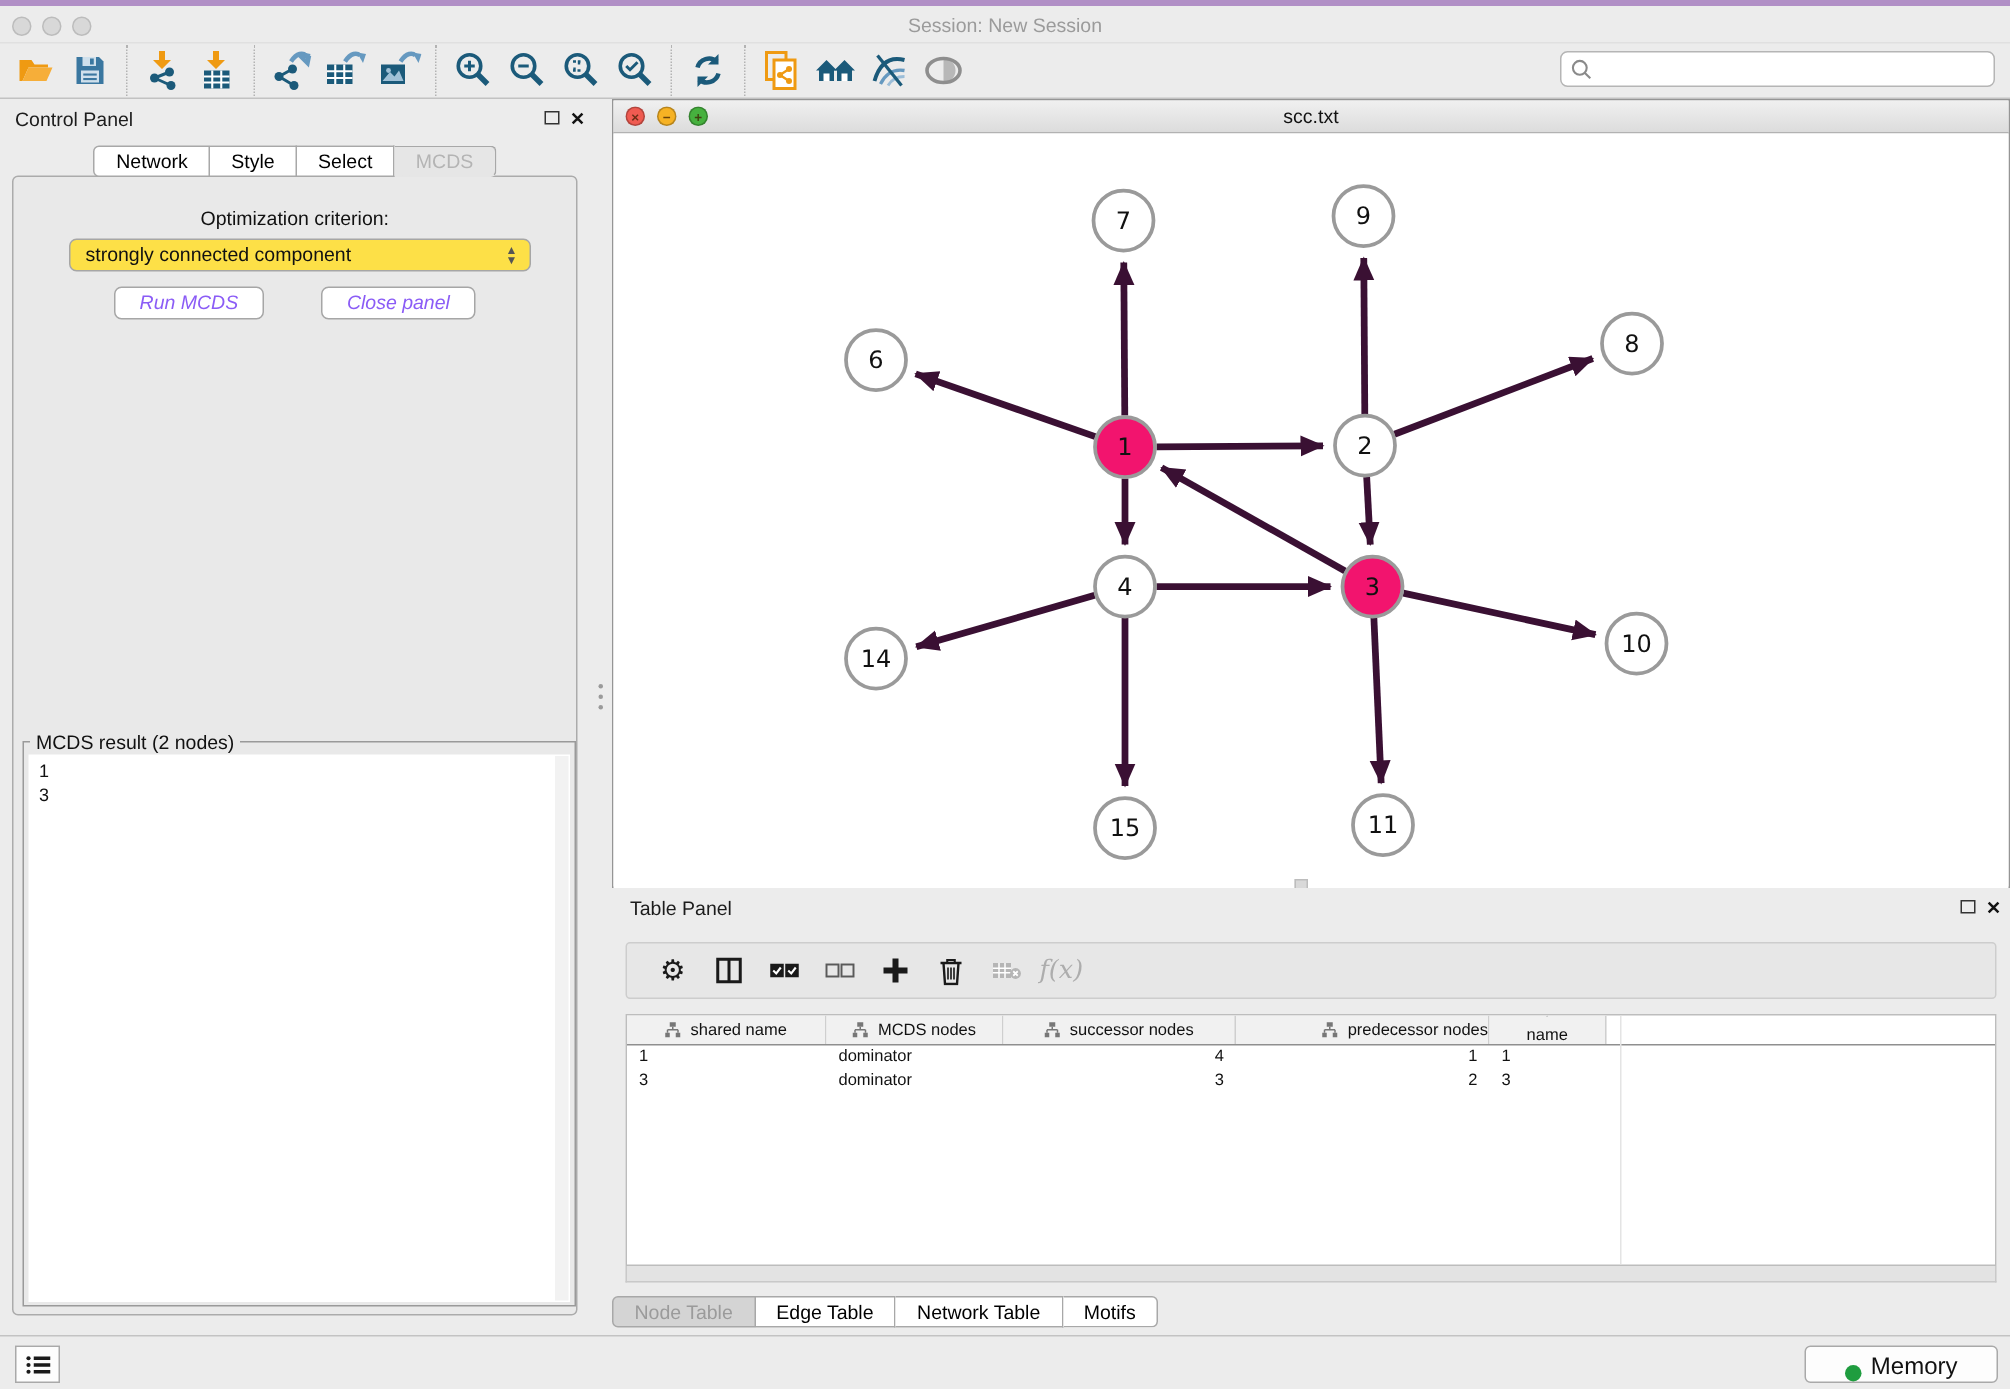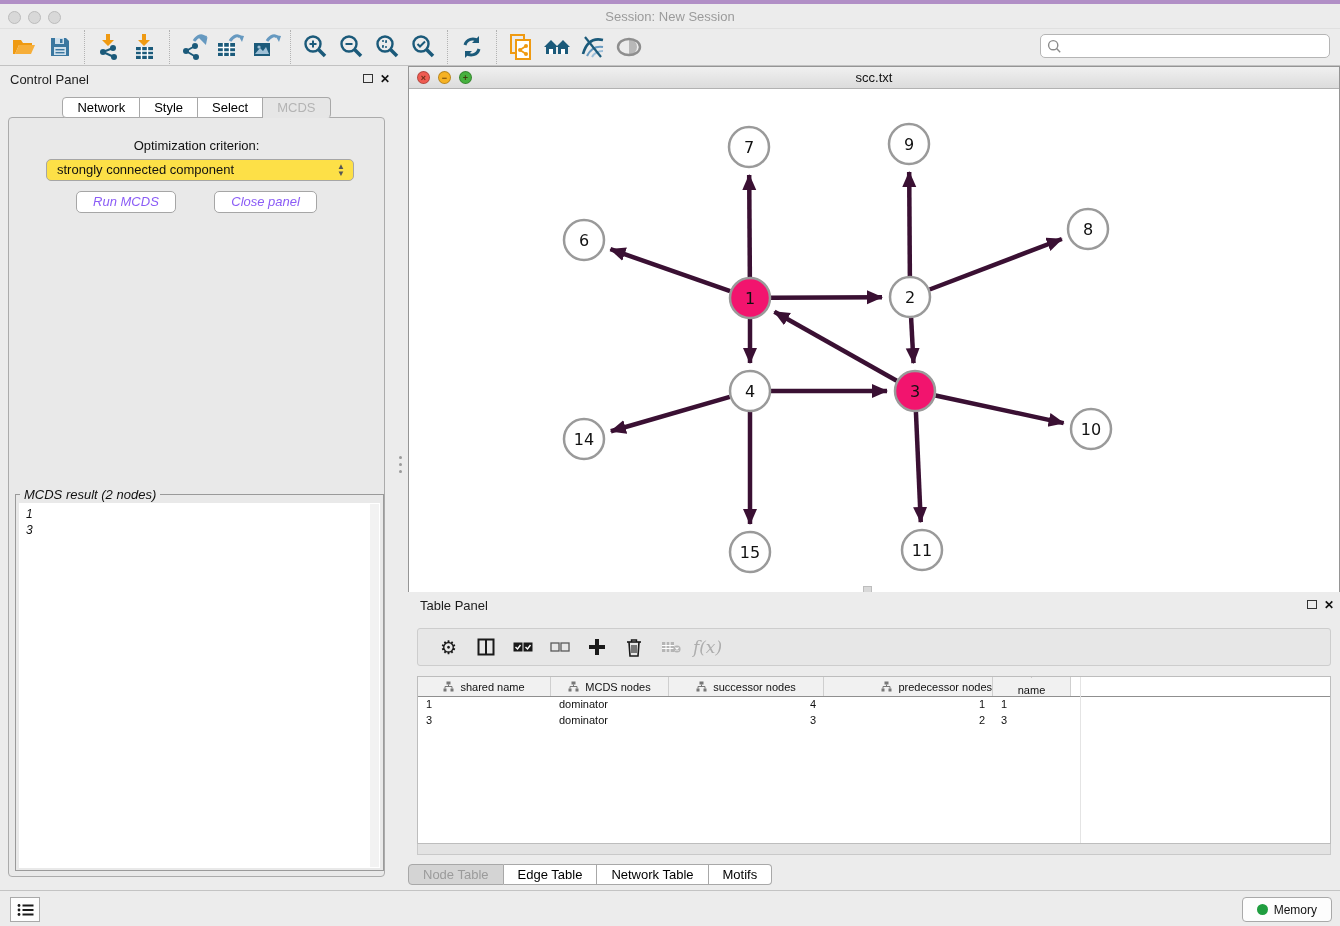--- a/index.html
+++ b/index.html
@@ -38,21 +38,21 @@
   .cp-body { position:absolute; left:8px; top:51px; width:377px; height:760px; background:#e9e9e9;
     border:1px solid #ababab; border-radius:4px; z-index:1; }
   .opt-label { position:absolute; left:0; top:20px; width:100%; text-align:center; font-size:13px; color:#111; }
   .criterion-select { position:absolute; left:37px; top:41px; width:308px; height:22px; background:#fde047;
     border:1px solid #a6a6a6; border-radius:5px; font-size:13px; line-height:20px; padding-left:10px; color:#111; }
   .stepper { position:absolute; right:8px; top:3px; font-size:8px; color:#555; line-height:7px; text-align:center; }
   .cp-buttons { position:absolute; left:0; top:73px; width:100%; text-align:center; }
   .btn { display:inline-block; height:22px; line-height:20px; padding:0 16px; background:#fff;
     border:1px solid #a6a6a6; border-radius:5px; font-size:13px; color:#8b5cf6; margin:0 17px;font-style:italic; }
   .result-group { position:absolute; left:6px; top:376px; width:369px; height:377px;
-    border:1px solid #9a9a9a;font-style:italic; }
+    border:1px solid #9a9a9a; }
   .result-legend { position:absolute; left:4px; top:-8px; background:#e9e9e9; padding:0 4px;
     font-size:13px; color:#111; }
   .result-box { position:absolute; left:3px; top:8px; width:361px; height:365px; background:#fff;
     font-size:12px; color:#111; padding:3px 0 0 7px; white-space:pre-line; line-height:16px; }
   .result-scroll { position:absolute; right:4px; top:9px; width:9px; height:363px; background:#f2f2f2; }
 
   
   .splitter-dots { position:absolute; left:397px; top:452px; width:6px; height:30px; }
   .splitter-dots i { display:block; width:3px; height:3px; border-radius:50%; background:#9a9a9a; margin:4px auto; }
 
@@ -86,22 +86,22 @@
   .tp-scrollstrip { position:absolute; left:9px; top:252px; width:914px; height:11px; background:#e3e3e3;
     border:1px solid #c9c9c9; border-top:none; }
   .tp-tabs { position:absolute; left:0; top:272px; width:100%; text-align:left; }
 
   
   .statusbar { position:absolute; left:0; top:890px; width:1340px; height:36px; background:#ececec;
     border-top:1px solid #c3c3c3; }
   .list-btn { position:absolute; left:10px; top:6px; width:30px; height:25px; background:#fdfdfd;
     border:1px solid #a9a9a9; display:flex; align-items:center; justify-content:center; }
   .memory-btn { position:absolute; right:8px; top:6px; height:25px; background:#fdfdfd;
-    border:1px solid #a9a9a9; border-radius:4px; display:flex; align-items:center; gap:6px;
-    padding:0 14px; font-size:12px; color:#111; }
+    border:1px solid #a9a9a9; border-radius:4px; display:flex; align-items:flex-end; gap:6px;
+    padding:0 26px; font-size:16px; color:#111; }
   .memory-dot { width:11px; height:11px; border-radius:50%; }
 
   svg { display:block; }
 </style>
 </head>
 <body>
 
 <div class="desktop-strip"></div>
 <div class="titlebar">
   <span class="traffic-inactive" style="left:8px"></span>

